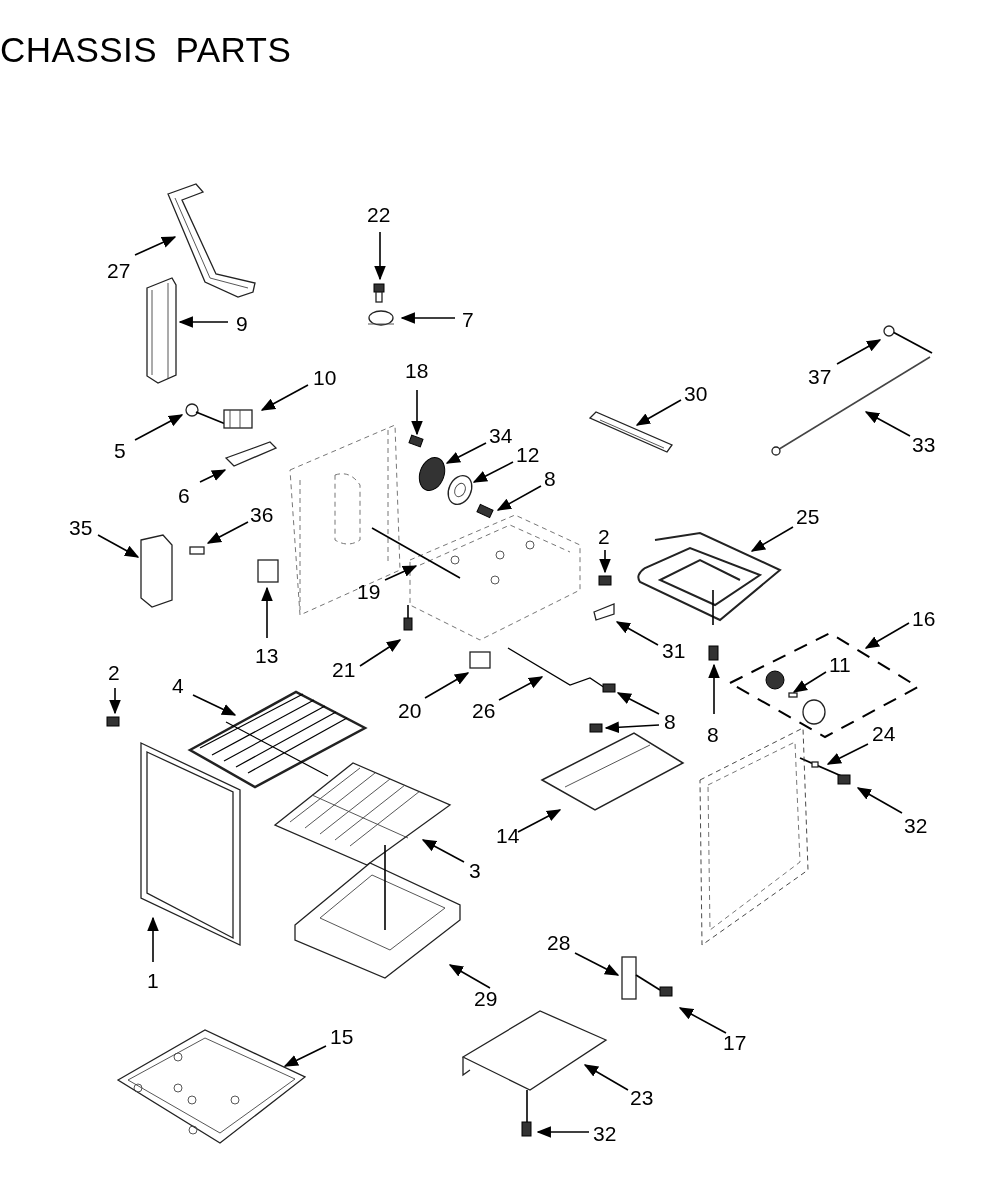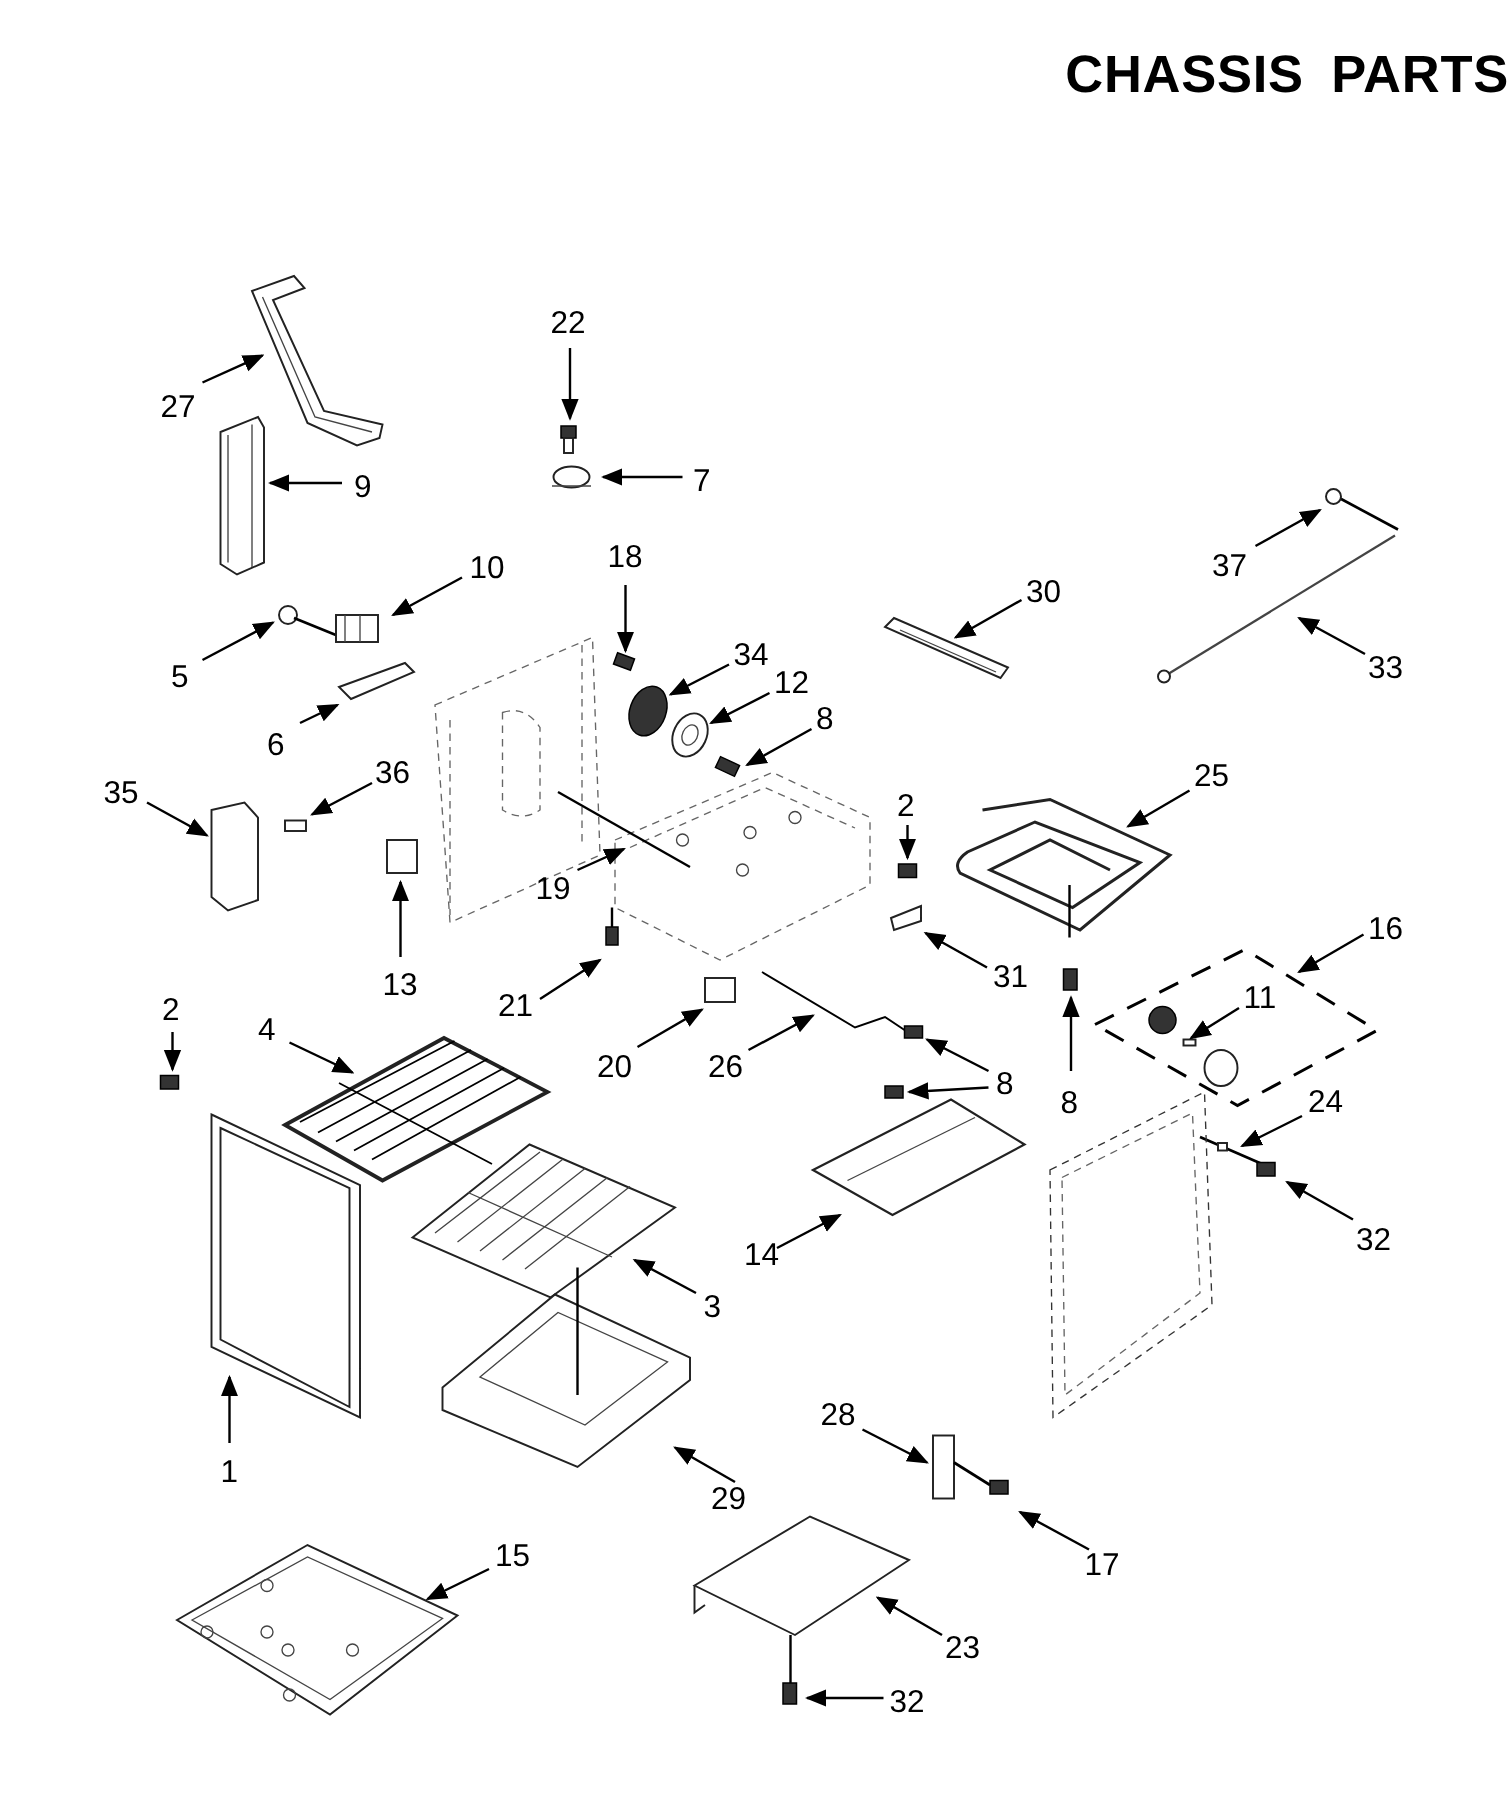--- a/index.html
+++ b/index.html
@@ -1,19 +1,19 @@
 <!DOCTYPE html>
 <html><head>
 <meta charset="utf-8">
 <style>
   html, body { margin:0; padding:0; background:#ffffff; }
   body { width:1006px; height:1200px; position:relative; overflow:hidden;
          font-family:"Liberation Sans", sans-serif; color:#000; }
-  #title { position:absolute; left:0; top:30px; width:1006px; text-align:right;
-           font-weight:bold; font-size:35px; letter-spacing:0.5px; }
+  #title { position:absolute; left:0; top:30px; width:1006px; text-align:left;
+           font-weight:normal; font-size:35px; letter-spacing:0.5px; }
   #title span { word-spacing:8px; }
   svg#diagram { position:absolute; left:0; top:0; }
   .lbl { font-family:"Liberation Sans", sans-serif; font-size:21px; fill:#000; }
   .ln { stroke:#000; stroke-width:1.6; fill:none; }
   .part { stroke:#222; stroke-width:1.3; fill:#fff; }
   .thin { stroke:#444; stroke-width:0.9; fill:none; }
   .dash { stroke:#666; stroke-width:0.9; fill:none; stroke-dasharray:5 4; }
   .bold { stroke:#000; stroke-width:2.6; fill:none; }
   .dkfill { fill:#333; stroke:#000; stroke-width:1; }
 </style>

